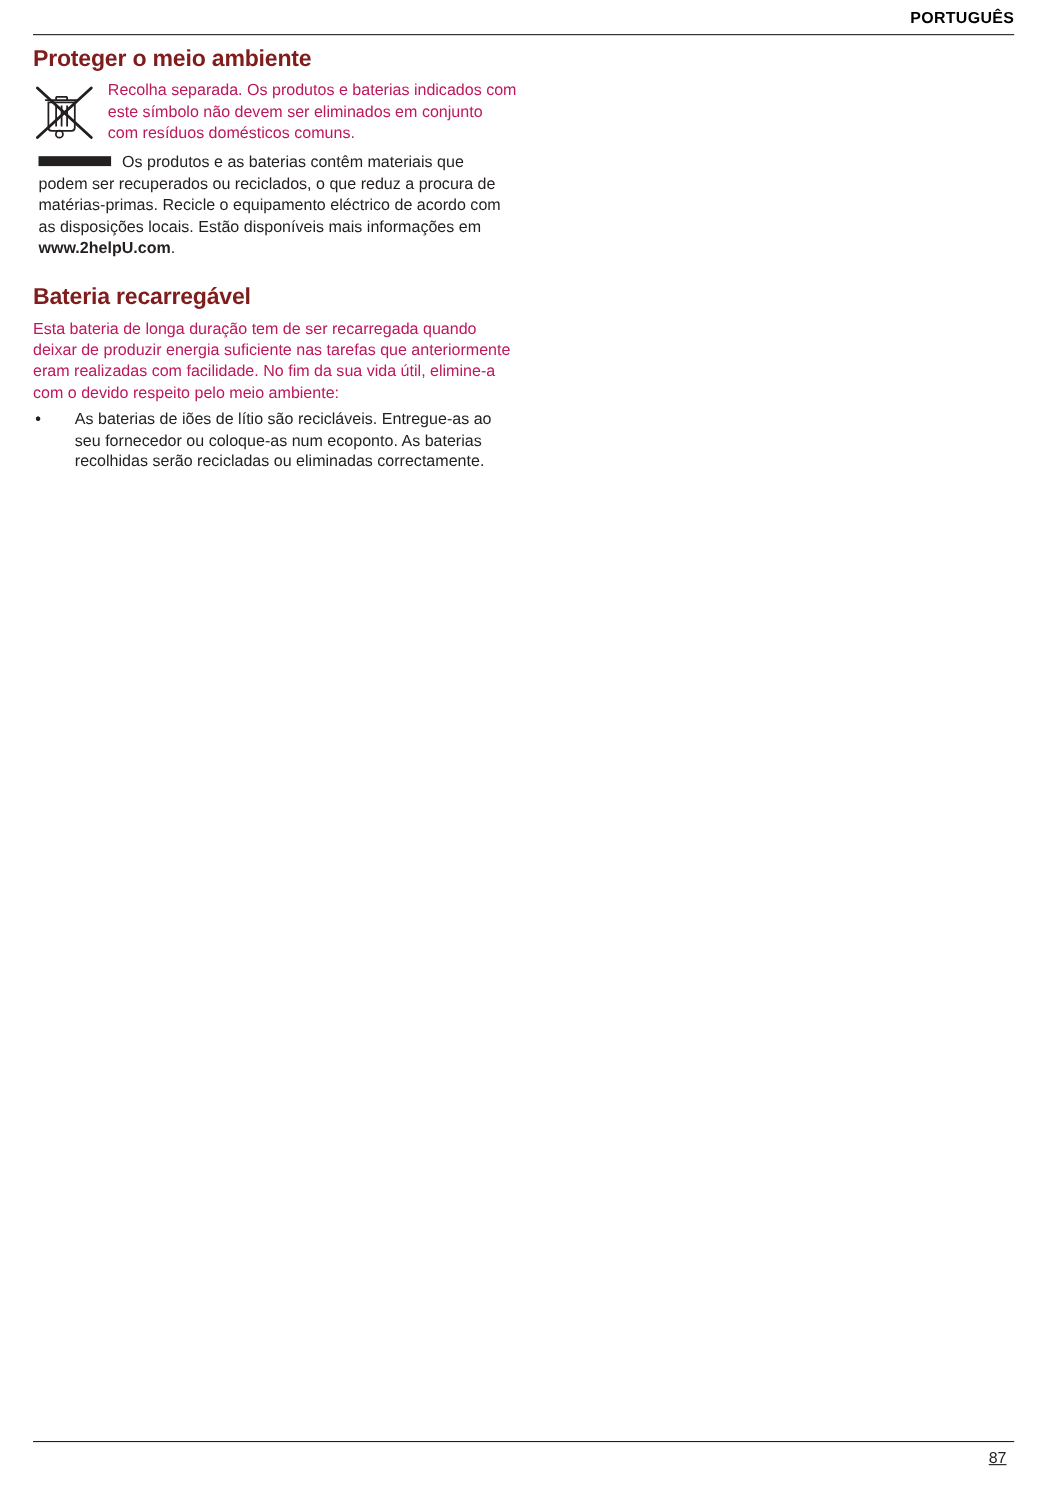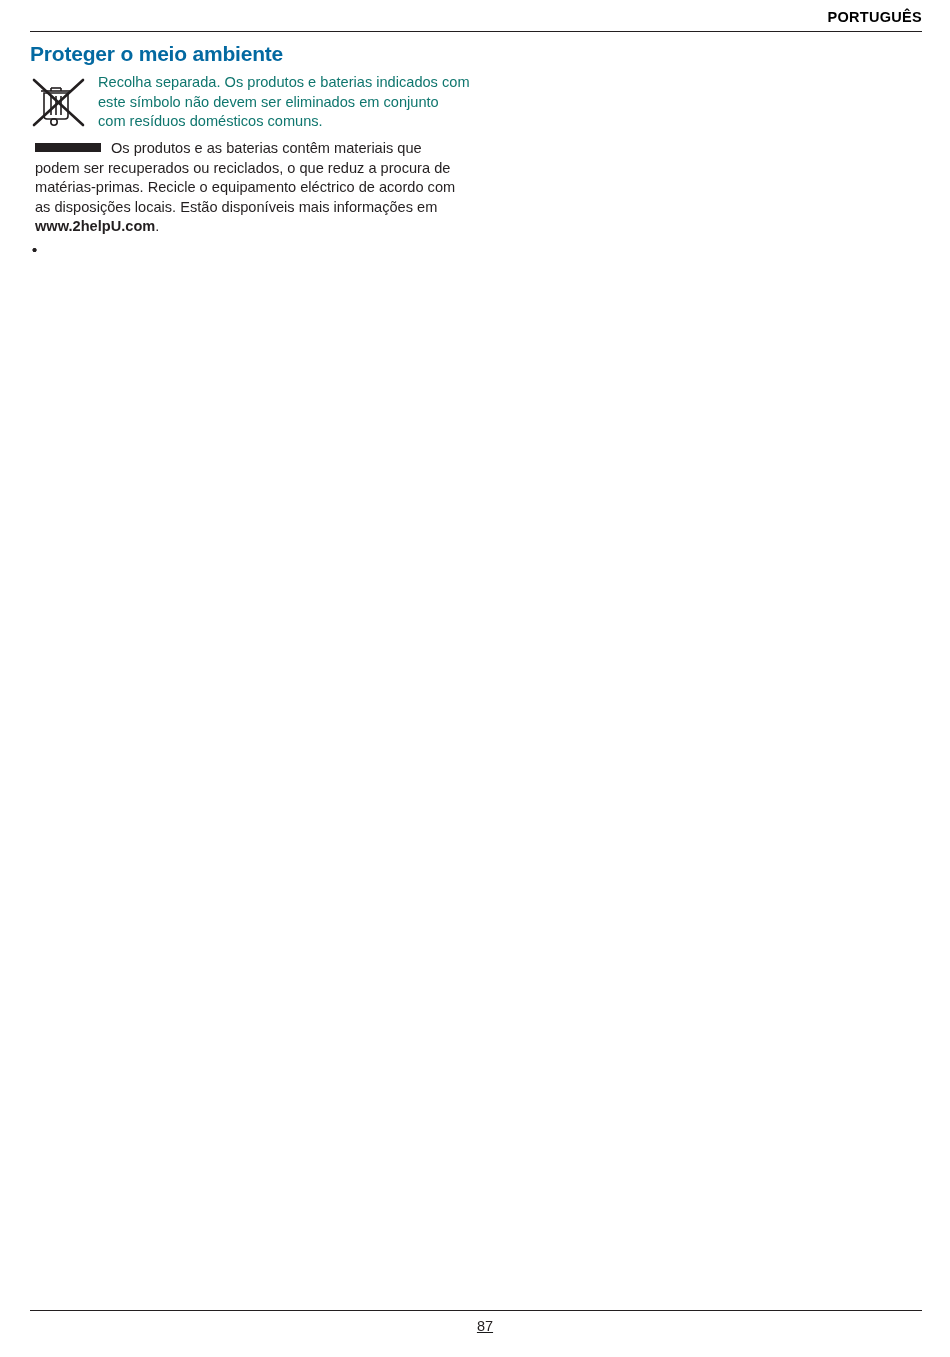--- a/index.html
+++ b/index.html
@@ -53,33 +53,33 @@
     top: 42px;
     left: 30px;
     width: 440px;
   }
 
   h1.section-title {
     font-size: 21px;
     font-weight: bold;
     letter-spacing: -0.2px;
     margin: 0 0 7px 0;
-    color: #0369a1;
+    color: #7f1d1d;
     line-height: 1.15;
   }
   h1.section-title.second {
     margin-top: 22px;
     margin-bottom: 8px;
   }
 
   p.body {
     font-size: 14.6px;
     line-height: 1.33;
     margin: 0 0 0 0;
-    color: #0f766e;
+    color: #be185d;
     text-align: left;
   }
 
   
   .icon-block {
     position: relative;
     min-height: 56px;
   }
   .icon-block .icon-wrap {
     position: absolute;
@@ -145,22 +145,22 @@
     bottom: 34px;
     left: 30px;
     right: 28px;
     height: 1px;
     background: #231f20;
   }
   .footer {
     position: absolute;
     bottom: 10px;
     left: 30px;
-    right: 10px;
-    text-align: center;
+    right: 35px;
+    text-align: right;
     text-decoration: underline;
   }
   .page-number {
     font-size: 14.5px;
     color: #231f20;
   }
 </style>
 </head>
 <body>
 
@@ -197,27 +197,30 @@
           </g>
         </svg>
       </span>
       <p class="body icon-text">Recolha separada. Os produtos e baterias indicados com este símbolo não devem ser eliminados em conjunto com resíduos domésticos comuns.</p>
     </div>
 
     <div class="bar-block">
       <p><span class="bar-icon"></span><span>Os produtos e as baterias contêm materiais que</span> <span>podem ser recuperados ou reciclados, o que reduz a procura de matérias-primas. Recicle o equipamento eléctrico de acordo com as disposições locais. Estão disponíveis mais informações em </span><span class="bold">www.2helpU.com</span><span>.</span></p>
     </div>
 
+    <h1 class="section-title second">Bateria recarregável</h1>
+    <p class="body">Esta bateria de longa duração tem de ser recarregada quando deixar de produzir energia suficiente nas tarefas que anteriormente eram realizadas com facilidade. No fim da sua vida útil, elimine-a com o devido respeito pelo meio ambiente:</p>
 
     <ul class="bullets">
       <li>
         <span class="dot">•</span>
       </li>
       <li>
         <span class="dot">•</span>
+        <span>As baterias de iões de lítio são recicláveis. Entregue-as ao seu fornecedor ou coloque-as num ecoponto. As baterias recolhidas serão recicladas ou eliminadas correctamente.</span>
       </li>
     </ul>
 
   </div>
 
   <div class="footer-rule"></div>
   <div class="footer">
     <span class="page-number">87</span>
   </div>
 

